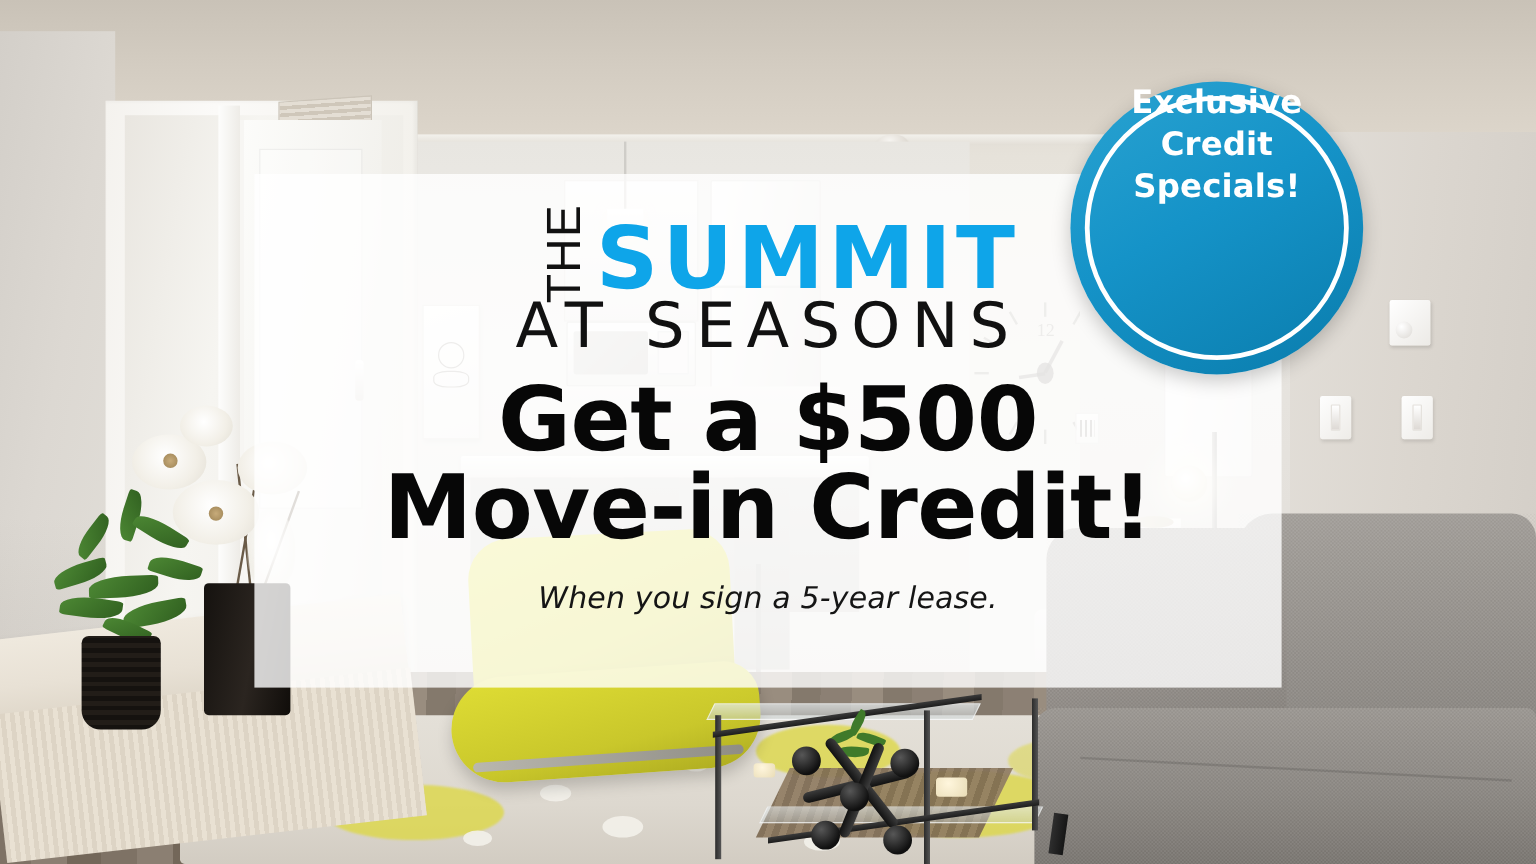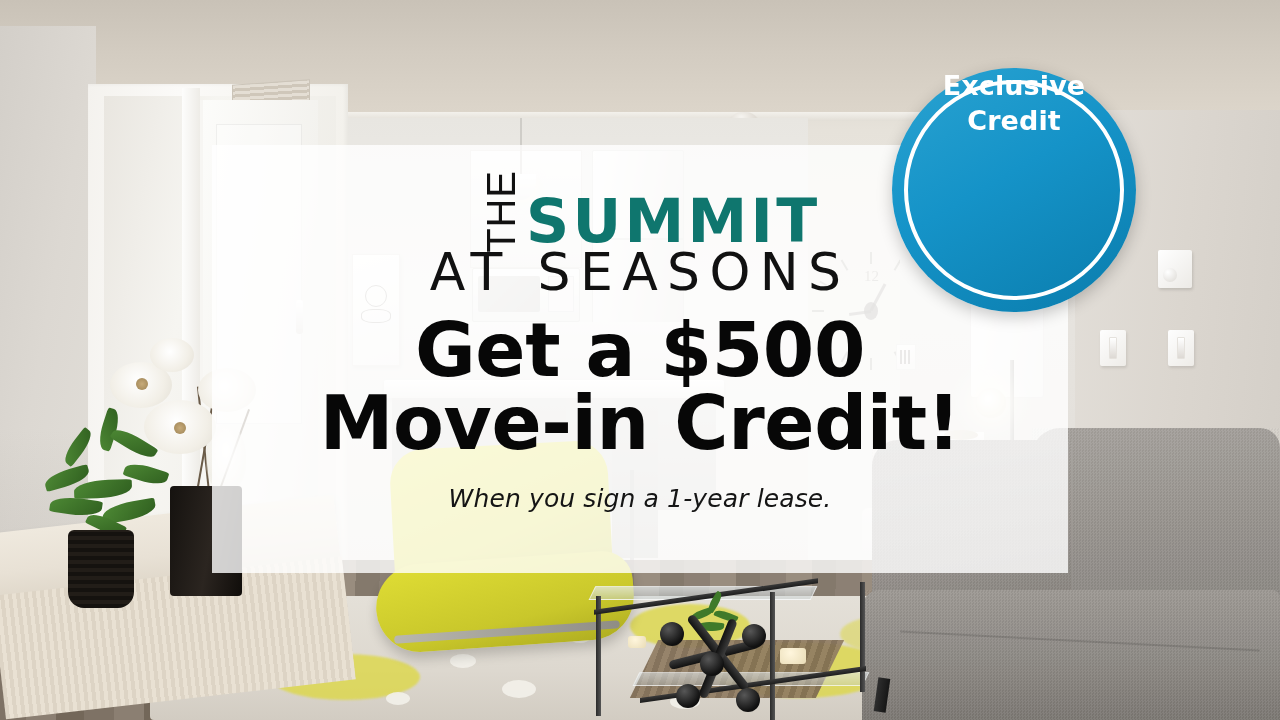--- a/index.html
+++ b/index.html
@@ -239,22 +239,22 @@
              background:rgba(255,255,255,.80); }
 
   
   .logo { position:absolute; left:212px; top:152px; width:856px; height:150px; }
   .logo-row { position:absolute; left:0; top:0; width:856px; height:96px;
               display:flex; align-items:flex-end; justify-content:center; }
   .logo-the { font-size:40px; font-weight:400; letter-spacing:.02em; color:#111;
               font-family:"Liberation Sans", sans-serif;
               transform:rotate(-90deg); transform-origin:center center;
               margin-right:-16px; margin-bottom:14px; }
-  .logo-summit { font-size:60px; font-weight:700; letter-spacing:.055em; line-height:.9;
-              color:#0f766e; font-family:"DejaVu Sans", sans-serif; }
+  .logo-summit { font-size:72px; font-weight:700; letter-spacing:.055em; line-height:.9;
+              color:#0ea5e9; font-family:"DejaVu Sans", sans-serif; }
   .logo-sub { position:absolute; left:0; top:90px; width:856px; text-align:center;
               font-size:52px; font-weight:400; letter-spacing:.18em; color:#111;
               font-family:"DejaVu Sans", sans-serif; }
 
   
   .headline { position:absolute; left:212px; top:314px; width:856px; text-align:center;
               font-family:"DejaVu Sans", sans-serif; font-weight:700; color:#070707;
               font-size:74px; line-height:.99; letter-spacing:-.005em; }
   .headline .l2 { display:block; }
   .subhead { position:absolute; left:212px; top:484px; width:856px; text-align:center;
@@ -455,23 +455,24 @@
       <span class="logo-summit">SUMMIT</span>
     </div>
     <div class="logo-sub">AT SEASONS</div>
   </div>
 
   <div class="headline">
     <span class="l1">Get a $500</span>
     <span class="l2">Move-in Credit!</span>
   </div>
 
-  <div class="subhead">When you sign a 1-year lease.</div>
+  <div class="subhead">When you sign a 5-year lease.</div>
 
   <div class="badge">
     <div class="badge-ring"></div>
     <div class="badge-text">
       <div>Exclusive</div>
       <div>Credit</div>
+      <div>Specials!</div>
     </div>
   </div>
 
 </div>
 
 </body></html>

